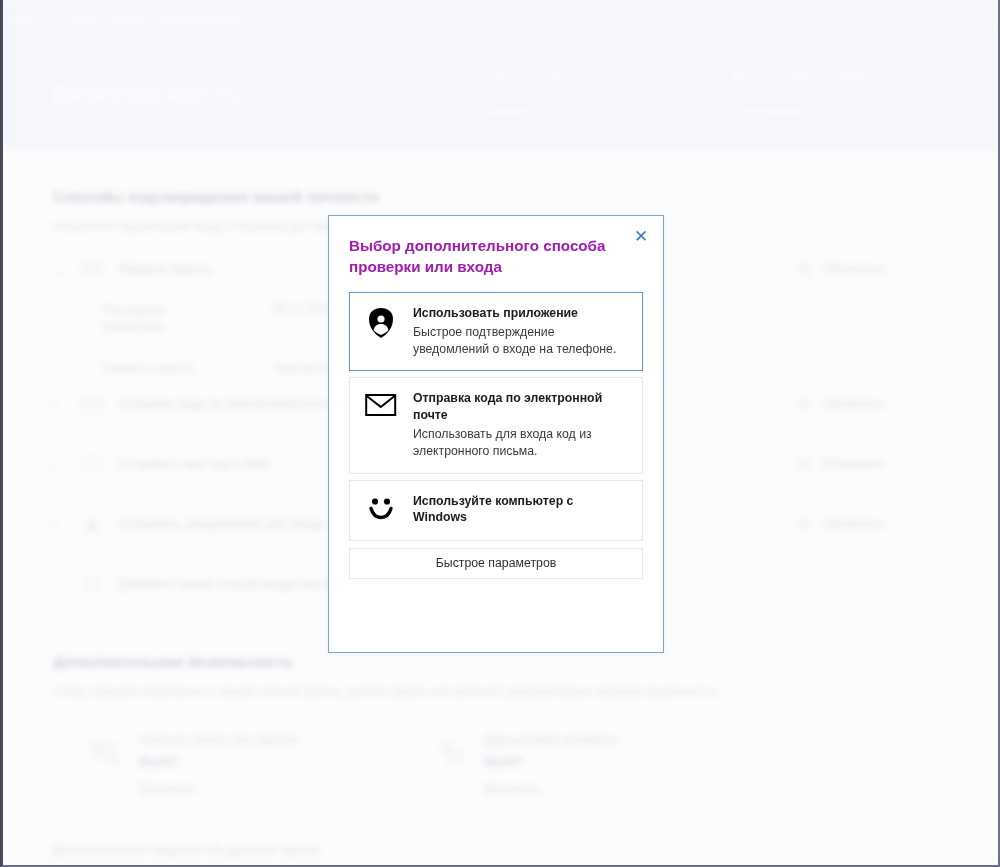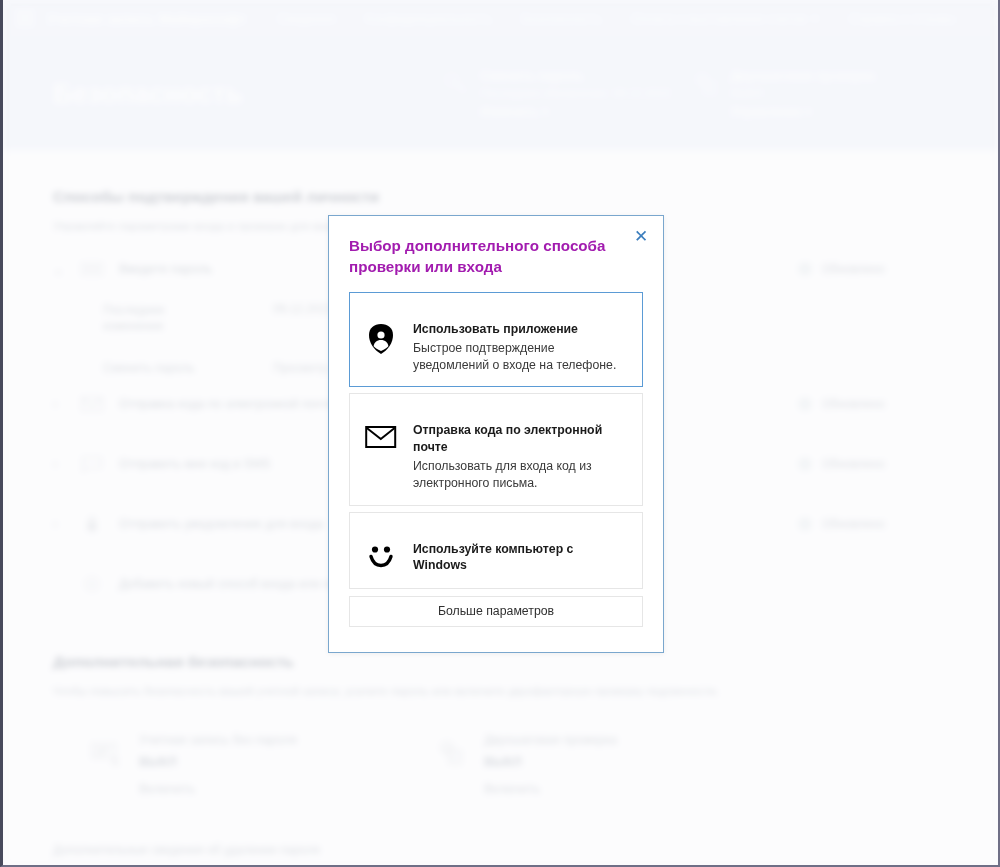--- a/index.html
+++ b/index.html
@@ -132,21 +132,21 @@
     cursor: pointer; background: none; border: none; line-height: 1;
   }
   .modal-title {
     font-size: 15.2px; color: #a21caf; font-weight: 600;
     line-height: 1.38; margin: 2px 0 14px 0; max-width: 280px;
   }
   .opt {
     border: 1px solid #e6e6e6;
     background: #fff;
     display: flex; align-items: flex-start; gap: 13px;
-    padding: 28px 12px 12px 12px;
+    padding: 12px 12px 12px 12px;
     margin-bottom: 6px;
     cursor: pointer;
   }
   .opt.selected { border: 1px solid #5b9bd5; }
   .opt-ico { width: 38px; flex: none; display: flex; align-items: center; justify-content: center; padding-top:2px;}
   .opt-txt { flex: 1; }
   .opt-h { font-size: 12.3px; color: #1b1b1b; font-weight: 700; line-height: 1.35; margin-bottom: 2px; }
   .opt-d { font-size: 12.3px; color: #3a3a3a; line-height: 1.42; }
   .more-btn {
     width: 100%;
@@ -399,17 +399,17 @@
           <path d="M6 13.5 C7.8 19.6 12 22.5 16 22.5 C20 22.5 24.2 19.6 26 13.5" fill="none" stroke="#000" stroke-width="3.4" stroke-linecap="round"></path>
         </svg>
       </div>
       <div class="opt-txt">
         <div class="opt-h">Используйте компьютер с Windows</div>
       </div>
     </div>
 
     
 
-    <button class="more-btn">Больше параметров</button>
+    <button class="more-btn">Быстрое параметров</button>
 
   </div>
 
 </div>
 
 </body></html>

